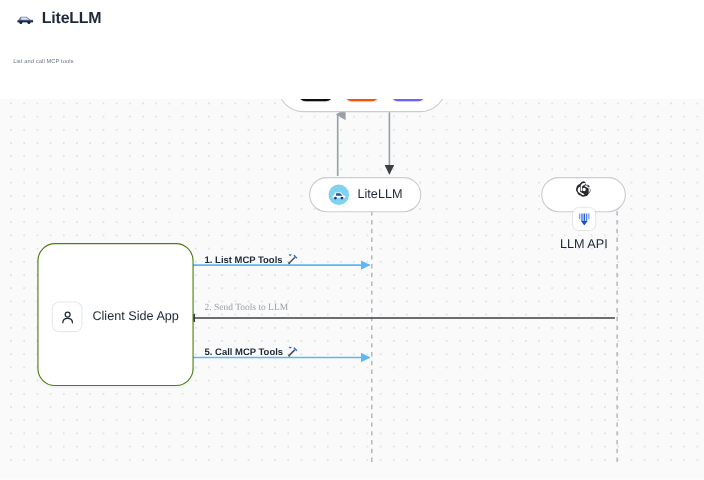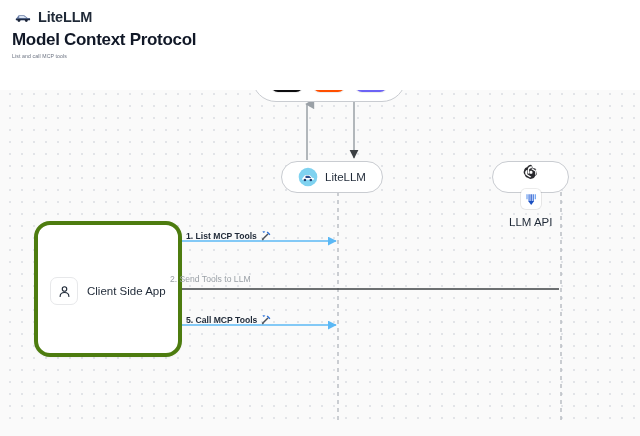--- a/index.html
+++ b/index.html
@@ -185,21 +185,21 @@
   }
 
   
   #client-card {
     position: absolute;
     left: 34px;
     top: 221px;
     width: 140px;
     height: 128px;
     background: #ffffff;
-    border: 4px solid #4d7c0f;
+    border: 1px solid #4d7c0f;
     border-radius: 16px;
     z-index: 12;
     box-shadow: 0 1px 2px rgba(16,24,40,0.04);
   }
   #client-row {
     position: absolute;
     left: 12px;
     top: 52px;
     display: flex;
     align-items: center;
@@ -229,21 +229,21 @@
     align-items: center;
     gap: 4px;
     font-size: 8.6px;
     font-weight: 600;
     z-index: 14;
     white-space: nowrap;
   }
   .edge-label.dark  { color: #1f2937; }
   .edge-label.muted { color: #9aa0a6; font-weight: 500; }
   #edge-label-1 { left: 186px; top: 230px; }
-  #edge-label-2 { left: 170px; top: 274px; }
+  #edge-label-2 { left: 186px; top: 274px; font-family: Liberation Serif, serif; }
   #edge-label-3 { left: 186px; top: 314px; }
   .tools-glyph {
     width: 11px;
     height: 11px;
     display: block;
   }
 </style>
 </head>
 <body>
 
@@ -371,15 +371,14 @@
   <div id="brand">
     <svg class="brand-logo" viewBox="0 0 24 24">
       <path d="M2.5 14.8 L6.2 9.6 L13.6 9.6 L18.2 13.4 L21.4 13.4 L21.4 16.2 L2.5 16.2 Z" fill="#6b7fa8"></path>
       <path d="M7.0 10.6 L13.0 10.6 L16.6 13.3 L7.0 13.3 Z" fill="#d9e3f2"></path>
       <path d="M2.5 14.2 L21.4 14.2 L21.4 16.2 L2.5 16.2 Z" fill="#1f2b44"></path>
       <circle cx="6.6" cy="16.6" r="1.9" fill="#1b2436"></circle>
       <circle cx="16.4" cy="16.6" r="1.9" fill="#1b2436"></circle>
     </svg>
     <span class="brand-text">LiteLLM</span>
   </div>
-  <div id="page-title">Model Context Protocol</div>
   <div id="page-subtitle">List and call MCP tools</div>
 </div>
 
 </body></html>

